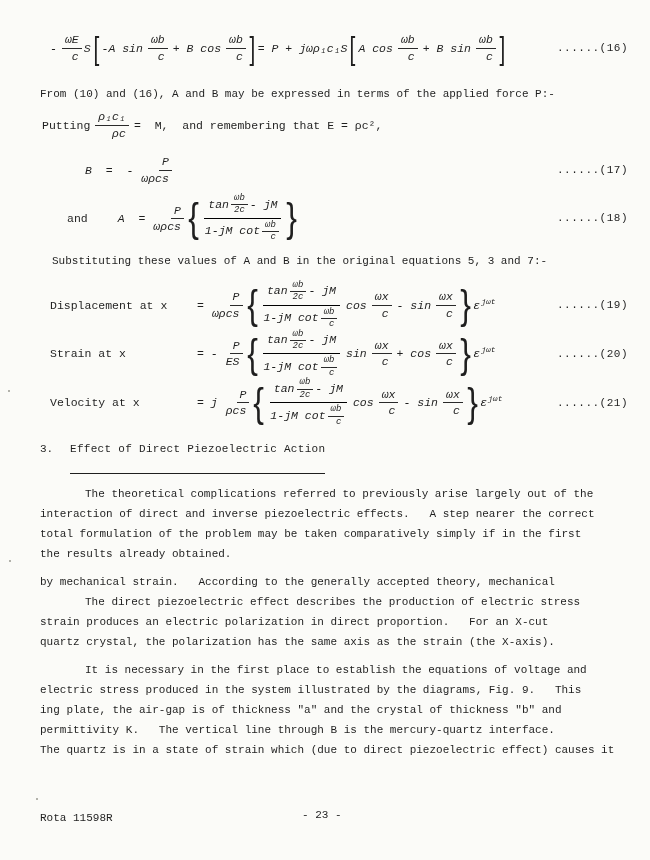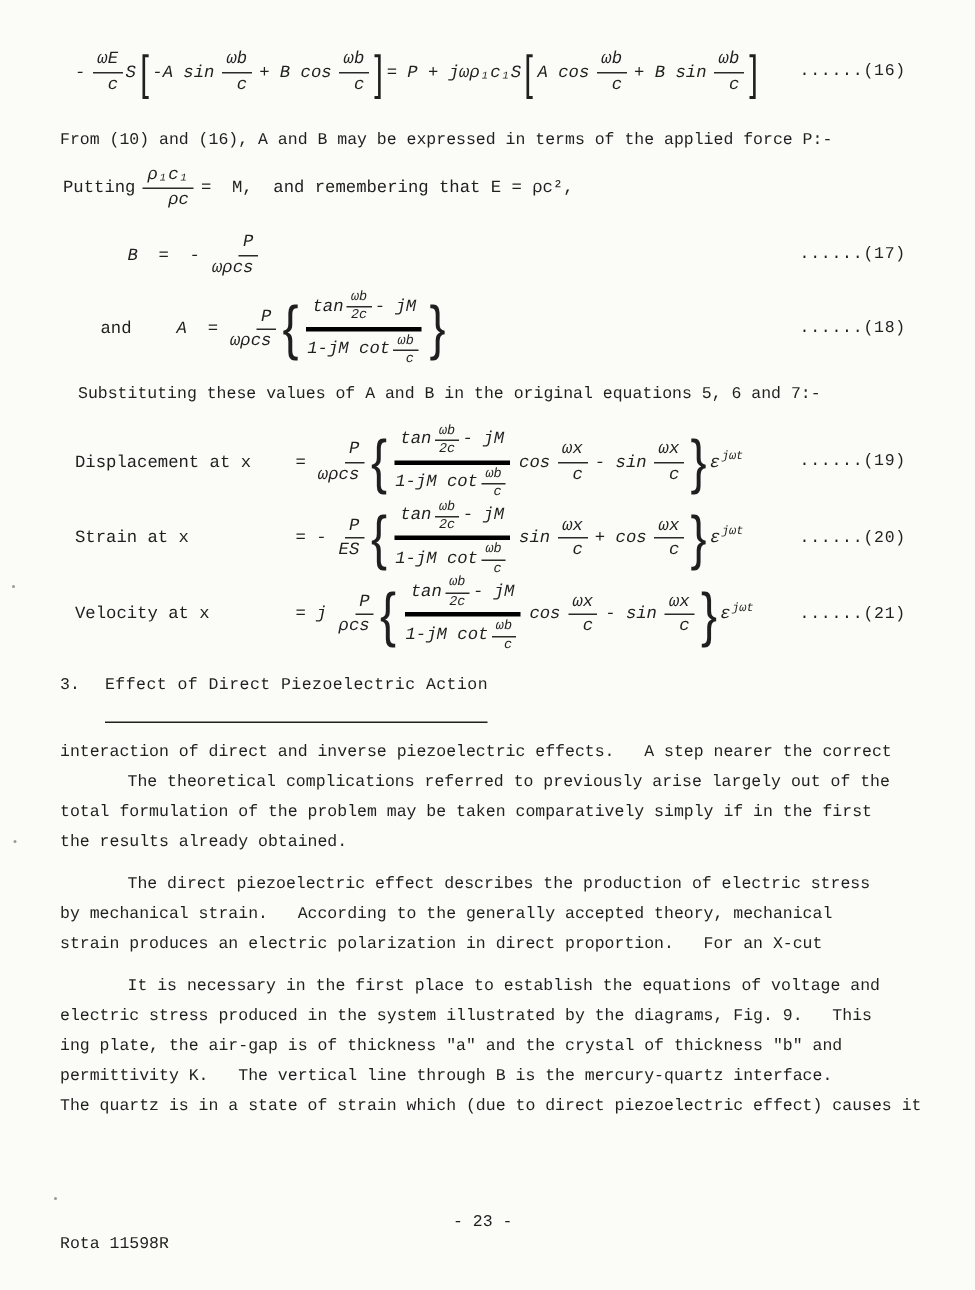--- a/index.html
+++ b/index.html
@@ -34,50 +34,50 @@
     text-align:center;margin:0 3px;line-height:1.15;
   }
   .frac .fn{padding:0 3px 1px;border-bottom:1px solid #2a2a2a;}
   .frac .fd{padding:1px 3px 0;}
   .frac.mini{font-size:9px;margin:0 2px;line-height:1.05;}
   .bf{
     display:inline-flex;flex-direction:column;align-items:center;
     margin:0 4px;line-height:1.1;
   }
   .bf .bfn,.bf .bfd{display:flex;align-items:center;}
-  .bf .bfn{border-bottom:3px solid #000000;padding:0 4px 2px;}
+  .bf .bfn{border-bottom:1px solid #000000;padding:0 4px 2px;}
   .bf .bfd{padding-top:2px;}
   .brk{
     font-style:normal;font-family:"Liberation Sans",sans-serif;
     font-weight:300;font-size:32px;line-height:.95;
     transform:scaleX(.65);margin:0 -1px;
   }
   .brc{
     font-style:normal;font-family:"Liberation Sans",sans-serif;
     font-weight:300;font-size:40px;line-height:.9;
     transform:scaleX(.8);margin:0 0;
   }
   .sup{
     font-size:8px;display:inline-block;transform:translateY(-5px);
     margin-left:1px;
   }
   .eqno{
-    margin-left:auto;margin-right:24px;font-style:normal;white-space:pre;
+    margin-left:auto;font-style:normal;white-space:pre;
     font-size:11px;letter-spacing:.5px;
   }
   .eqlabel{font-style:normal;white-space:pre;width:145px;flex:none;}
 
   
   .heading{display:flex;margin-top:12px;line-height:21px;}
   .heading .num{width:30px;flex:none;}
   .heading .title{border-bottom:1.5px solid #1f1f1f;padding-bottom:13px;letter-spacing:.3px;}
 
   
   .footer{position:absolute;top:812px;left:40px;right:22px;height:20px;}
-  .footer .fl{position:absolute;left:0;top:12px;white-space:pre;}
+  .footer .fl{position:absolute;left:0;top:0;white-space:pre;}
   .footer .fp{position:absolute;left:262px;top:-3px;white-space:pre;}
 
   .speck{position:absolute;width:2px;height:2px;border-radius:50%;background:#9a9a92;}
 </style>
 </head>
 <body>
 
 <div class="page">
 
   <div class="eq" style="margin-left:8px;min-height:44px;">
@@ -157,21 +157,21 @@
         <span class="frac mini">
             <span class="fn">ωb</span>
             <span class="fd">c</span>
           </span>
       </span>
     </span>
     <span class="brc">}</span>
     <span class="eqno">......(18)</span>
   </div>
 
-  <div class="line" style="margin-top:8px;margin-left:12px;">Substituting these values of A and B in the original equations 5, 6 and 7:-</div>
+  <div class="line" style="margin-top:8px;margin-left:12px;">Substituting these values of A and B in the original equations 5, 3 and 7:-</div>
 
   <div class="eq" style="margin-top:10px;margin-left:10px;min-height:46px;">
     <span class="eqlabel">Displacement at x</span>
     <span class="t">=</span>
     <span class="frac">
         <span class="fn">P</span>
         <span class="fd">ωρcs</span>
       </span>
     <span class="brc">{</span>
     <span class="bf">
@@ -285,30 +285,31 @@
     <span class="t" style="margin-left:1px;"><span>ε</span><span class="sup">jωt</span></span>
     <span class="eqno">......(21)</span>
   </div>
 
   <div class="heading">
     <span class="num">3.</span>
     <span class="title">Effect of Direct Piezoelectric Action</span>
   </div>
 
   <div class="para" style="margin-top:10px;">
+    <div class="line indent">The theoretical complications referred to previously arise largely out of the</div>
     <div class="line">interaction of direct and inverse piezoelectric effects.   A step nearer the correct</div>
-    <div class="line indent">The theoretical complications referred to previously arise largely out of the</div>
     <div class="line">total formulation of the problem may be taken comparatively simply if in the first</div>
     <div class="line">the results already obtained.</div>
   </div>
 
   <div class="para">
+    <div class="line">by mechanical strain.   According to the generally accepted theory, mechanical</div>
     <div class="line indent">The direct piezoelectric effect describes the production of electric stress</div>
-    <div class="line">by mechanical strain.   According to the generally accepted theory, mechanical</div>
     <div class="line">strain produces an electric polarization in direct proportion.   For an X-cut</div>
+    <div class="line">quartz crystal, the polarization has the same axis as the strain (the X-axis).</div>
   </div>
 
   <div class="para">
     <div class="line indent">It is necessary in the first place to establish the equations of voltage and</div>
     <div class="line">electric stress produced in the system illustrated by the diagrams, Fig. 9.   This</div>
     <div class="line">ing plate, the air-gap is of thickness "a" and the crystal of thickness "b" and</div>
     <div class="line">permittivity K.   The vertical line through B is the mercury-quartz interface.</div>
     <div class="line">The quartz is in a state of strain which (due to direct piezoelectric effect) causes it</div>
   </div>
 

